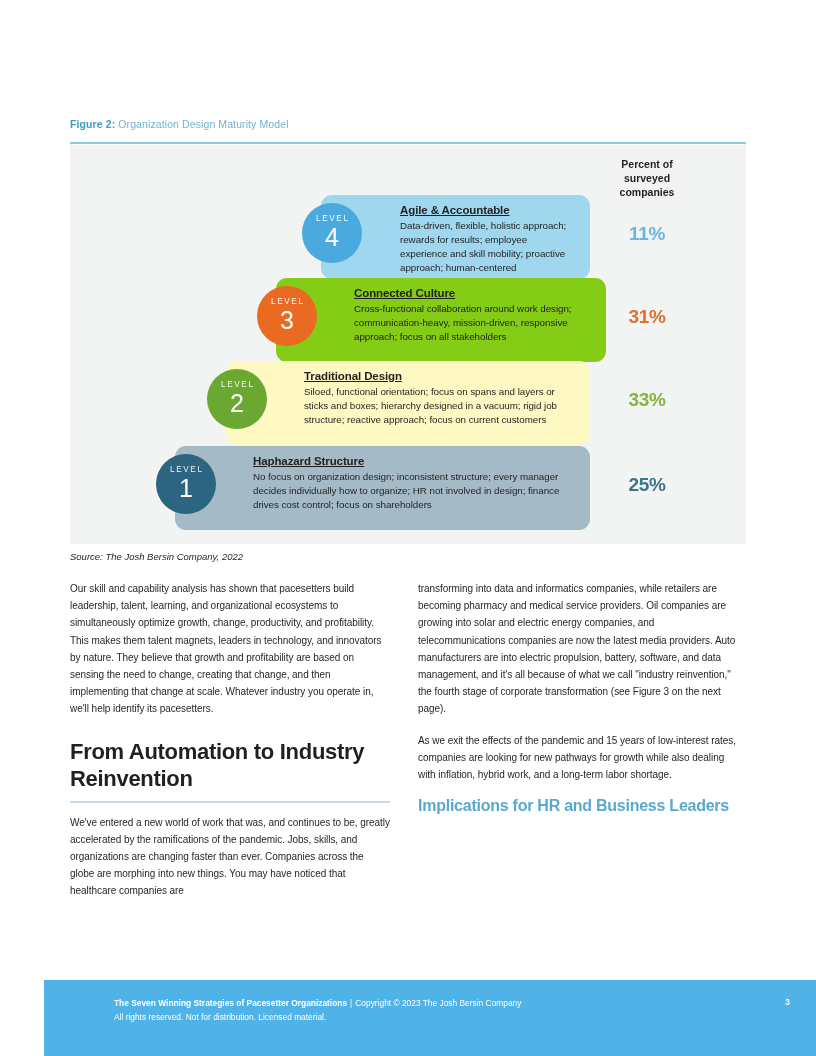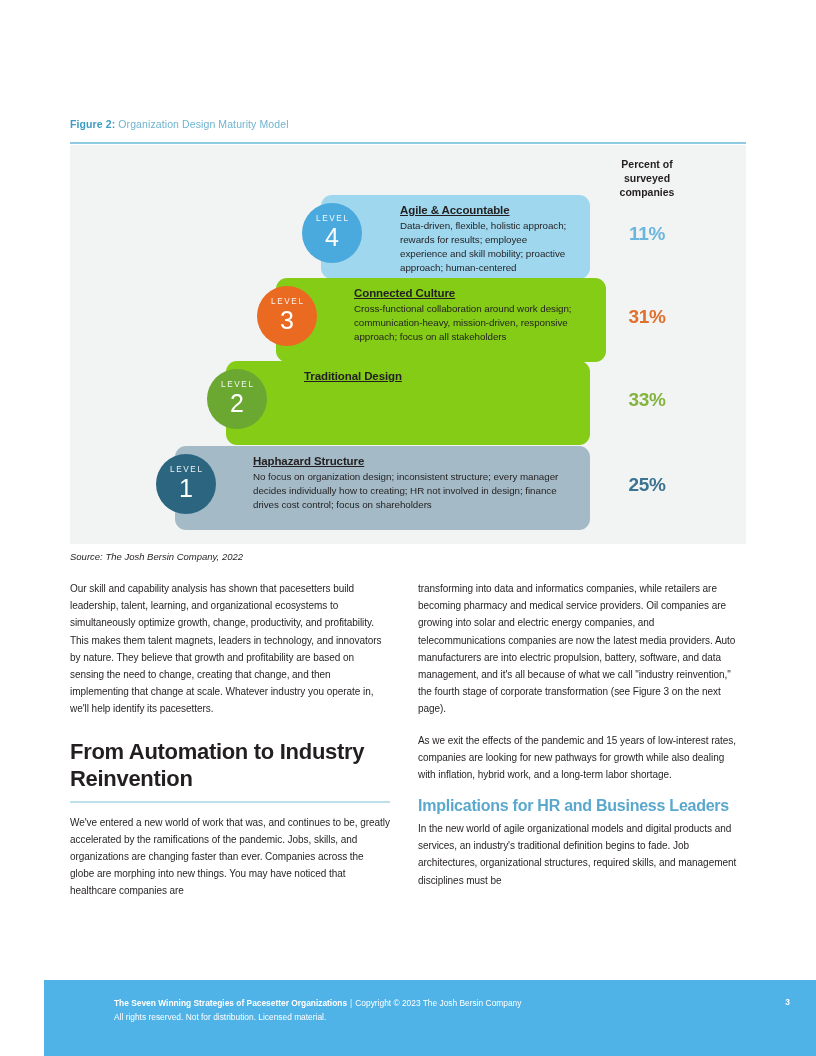--- a/index.html
+++ b/index.html
@@ -79,21 +79,21 @@
 
   .bar {
     position: absolute;
     top: 0;
     height: 100%;
     border-radius: 11px;
     box-sizing: border-box;
   }
   .bar-1 { left: 251px; right: 156px; background: #9ed7ee; }
   .bar-2 { left: 206px; right: 140px; background: #84cc16; }
-  .bar-3 { left: 156px; right: 156px; background: #84cc16; }
+  .bar-3 { left: 156px; right: 156px; background: #fef9c3; }
   .bar-4 { left: 105px; right: 156px; background: #a4bbc7; }
 
   .bar-text {
     position: absolute;
     top: 9px;
     right: 14px;
   }
   .bar-1 .bar-text { left: 79px; }
   .bar-2 .bar-text { left: 78px; }
   .bar-3 .bar-text { left: 78px; }
@@ -281,34 +281,35 @@
         <span class="lvl">LEVEL</span>
         <span class="num">3</span>
       </div>
       <div class="pct">31%</div>
     </div>
 
     <div class="row row-3">
       <div class="bar bar-3">
         <div class="bar-text">
           <p class="bar-title">Traditional Design</p>
+          <p class="bar-desc">Siloed, functional orientation; focus on spans and layers or sticks and boxes; hierarchy designed in a vacuum; rigid job structure; reactive approach; focus on current customers</p>
         </div>
       </div>
       <div class="circle">
         <span class="lvl">LEVEL</span>
         <span class="num">2</span>
       </div>
       <div class="pct">33%</div>
     </div>
 
     <div class="row row-4">
       <div class="bar bar-4">
         <div class="bar-text">
           <p class="bar-title">Haphazard Structure</p>
-          <p class="bar-desc">No focus on organization design; inconsistent structure; every manager decides individually how to creating; HR not involved in design; finance drives cost control; focus on shareholders</p>
+          <p class="bar-desc">No focus on organization design; inconsistent structure; every manager decides individually how to organize; HR not involved in design; finance drives cost control; focus on shareholders</p>
         </div>
       </div>
       <div class="circle">
         <span class="lvl">LEVEL</span>
         <span class="num">1</span>
       </div>
       <div class="pct">25%</div>
     </div>
 
   </div>
@@ -319,21 +320,20 @@
     <p>Our skill and capability analysis has shown that pacesetters build leadership, talent, learning, and organizational ecosystems to simultaneously optimize growth, change, productivity, and profitability. This makes them talent magnets, leaders in technology, and innovators by nature. They believe that growth and profitability are based on sensing the need to change, creating that change, and then implementing that change at scale. Whatever industry you operate in, we'll help identify its pacesetters.</p>
     <h2 class="h-big">From Automation to Industry Reinvention</h2>
     <div class="h-rule"></div>
     <p>We've entered a new world of work that was, and continues to be, greatly accelerated by the ramifications of the pandemic. Jobs, skills, and organizations are changing faster than ever. Companies across the globe are morphing into new things. You may have noticed that healthcare companies are</p>
   </div>
 
   <div class="col col-right">
     <p>transforming into data and informatics companies, while retailers are becoming pharmacy and medical service providers. Oil companies are growing into solar and electric energy companies, and telecommunications companies are now the latest media providers. Auto manufacturers are into electric propulsion, battery, software, and data management, and it's all because of what we call "industry reinvention," the fourth stage of corporate transformation (see Figure 3 on the next page).</p>
     <p>As we exit the effects of the pandemic and 15 years of low-interest rates, companies are looking for new pathways for growth while also dealing with inflation, hybrid work, and a long-term labor shortage.</p>
     <h3 class="h-sub">Implications for HR and Business Leaders</h3>
-    <p>In the new world of agile organizational models and digital products and services, an industry's traditional definition begins to fade. Job architectures, organizational structures, required skills, and management disciplines must be</p>
   </div>
 
   <div class="footer">
     <div class="footer-inner">
       <div>
         <span class="strong">The Seven Winning Strategies of Pacesetter Organizations</span><span class="footer-sep">|</span><span>Copyright  © 2023 The Josh Bersin Company</span>
       </div>
       <div>All rights reserved. Not for distribution. Licensed material.</div>
     </div>
     <div class="footer-page">3</div>

